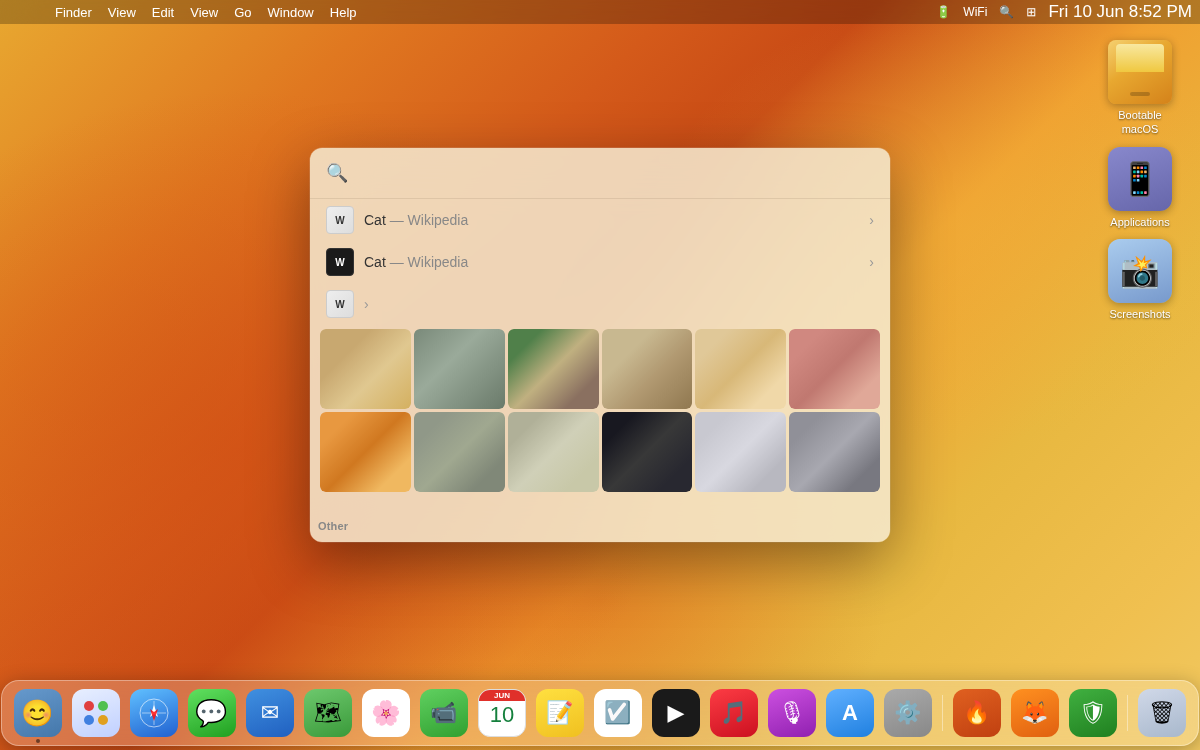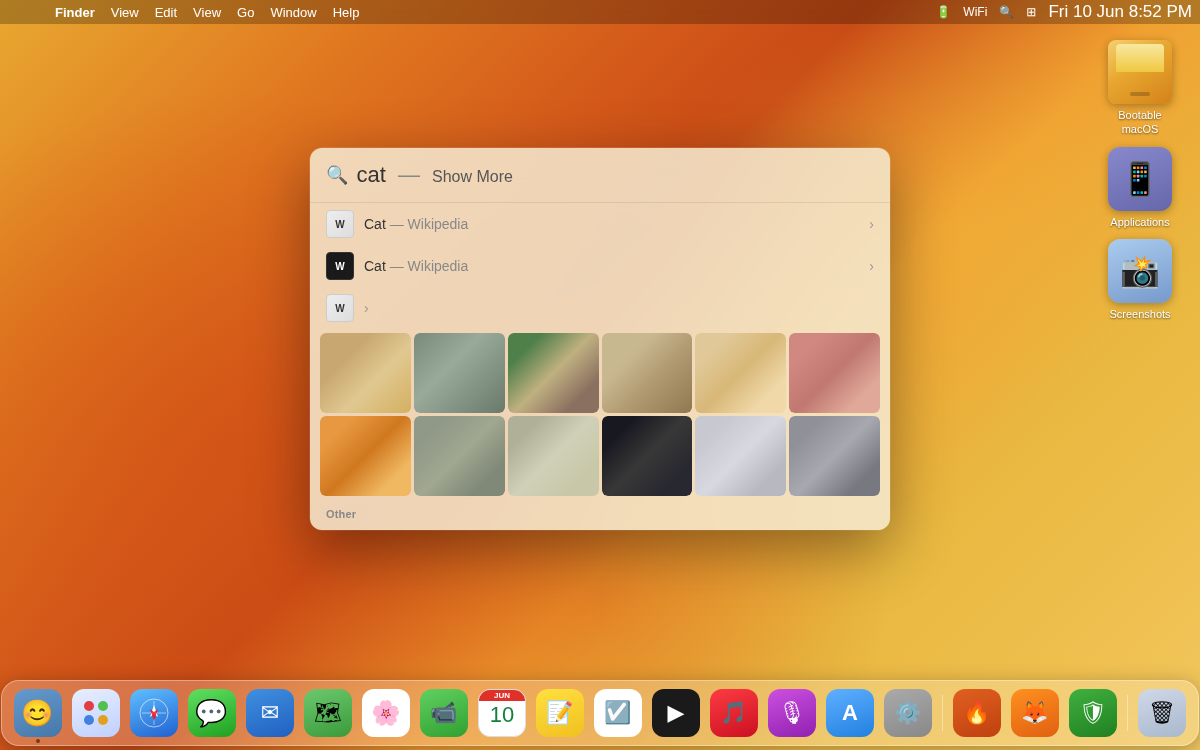--- a/index.html
+++ b/index.html
@@ -299,21 +299,22 @@
     .cat-6  { background: linear-gradient(135deg, #d08880 20%, #c07870 50%, #e0a898 80%); }
     .cat-7  { background: linear-gradient(135deg, #e89840 20%, #d07820 50%, #f0b860 80%); }
     .cat-8  { background: linear-gradient(135deg, #909888 20%, #a0a890 50%, #808878 80%); }
     .cat-9  { background: linear-gradient(135deg, #b0b098 20%, #d0d0b8 50%, #c8c8a8 80%); }
     .cat-10 { background: linear-gradient(135deg, #181820 20%, #383838 50%, #282830 80%); }
     .cat-11 { background: linear-gradient(135deg, #c8c8d0 20%, #d8d8e0 50%, #b8b8c0 80%); }
     .cat-12 { background: linear-gradient(135deg, #909098 20%, #a8a8b0 50%, #787880 80%); }
 
     
     .other-section {
-      padding: 4px 16px 10px;
+      padding: 4px 8px 10px;
+      margin-top: 16px;
     }
 
     
     .dock-container {
       position: absolute;
       bottom: 4px;
       left: 50%;
       transform: translateX(-50%);
       z-index: 100;
     }
@@ -426,21 +427,21 @@
     .apple-logo { font-size: 16px; }
   </style>
 </head>
 <body>
 
 <div class="desktop">
 
   <div class="menubar">
     <div class="menubar-left">
       <span class="menubar-apple apple-logo"></span>
-      <span style="font-weight:700;padding-left:27px;">Finder</span>
+      <span style="font-weight:400;padding-left:27px;">Finder</span>
       <span>View</span>
       <span>Edit</span>
       <span>View</span>
       <span>Go</span>
       <span>Window</span>
       <span>Help</span>
     </div>
     <div class="menubar-right">
       <span style="font-size:12px;">🔋</span>
       <span style="font-size:12px;">WiFi</span>
@@ -470,25 +471,20 @@
       </div>
       <span class="desktop-icon-label">Screenshots</span>
     </div>
 
   </div>
 
   <div class="spotlight-panel">
 
     <div class="spotlight-search-bar">
       <span class="spotlight-search-icon">🔍</span>
-      <span class="spotlight-search-text">
-        <span class="spotlight-query">cat</span>
-        <span class="spotlight-divider">—</span>
-        <span class="spotlight-show-more">Show More</span>
-      </span>
     </div>
 
     <div class="spotlight-result">
       <div class="spotlight-result-icon result-icon-wiki">
         <span style="font-size:10px;color:#333;">W</span>
       </div>
       <span class="spotlight-result-text">
         <span style="font-weight:500;">Cat</span>
         <span style="color:#888;"> — Wikipedia</span>
       </span>

